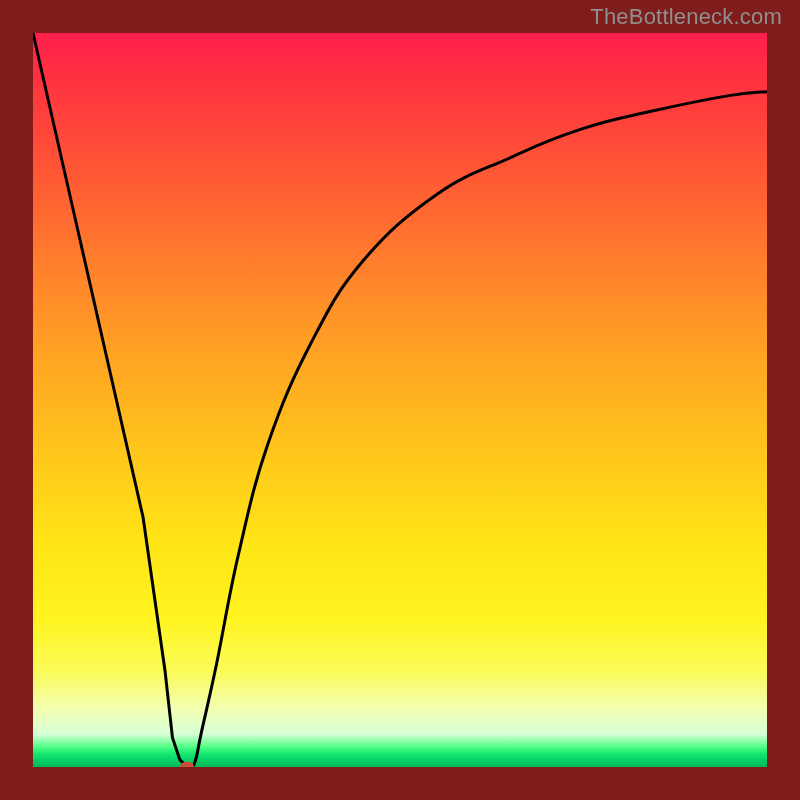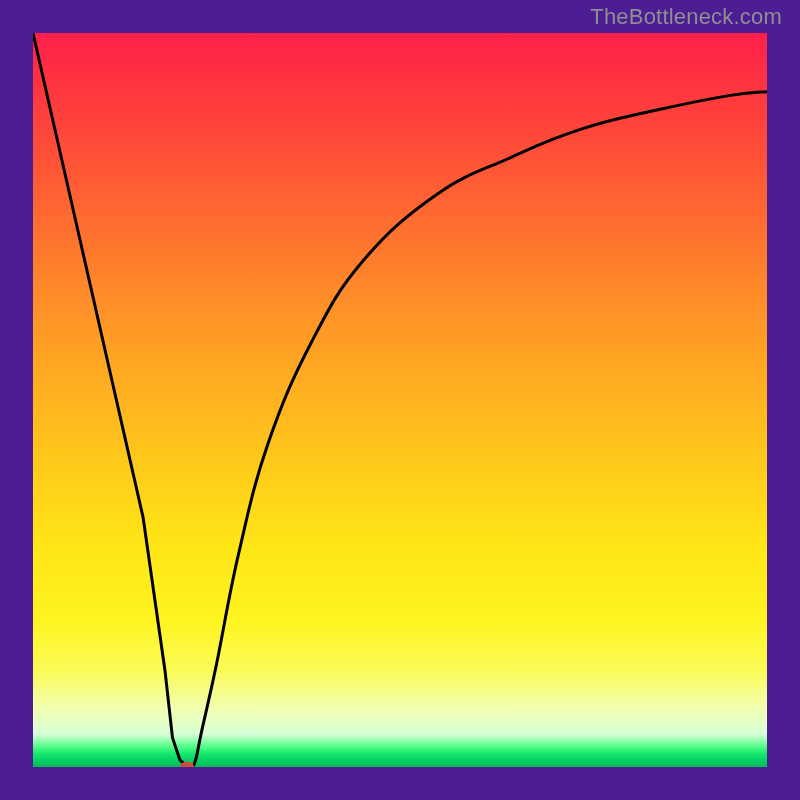--- a/index.html
+++ b/index.html
@@ -8,21 +8,21 @@
     width: 800px;
     height: 800px;
     background: #000000;
     overflow: hidden;
     font-family: Arial, Helvetica, sans-serif;
   }
   .frame {
     position: relative;
     width: 800px;
     height: 800px;
-    background: #4c1d95;
+    background: #7f1d1d;
   }
   .watermark {
     position: absolute;
     top: 4px;
     right: 18px;
     color: #8f8f8f;
     font-size: 22px;
     font-weight: 500;
     letter-spacing: 0.2px;
     z-index: 10;

